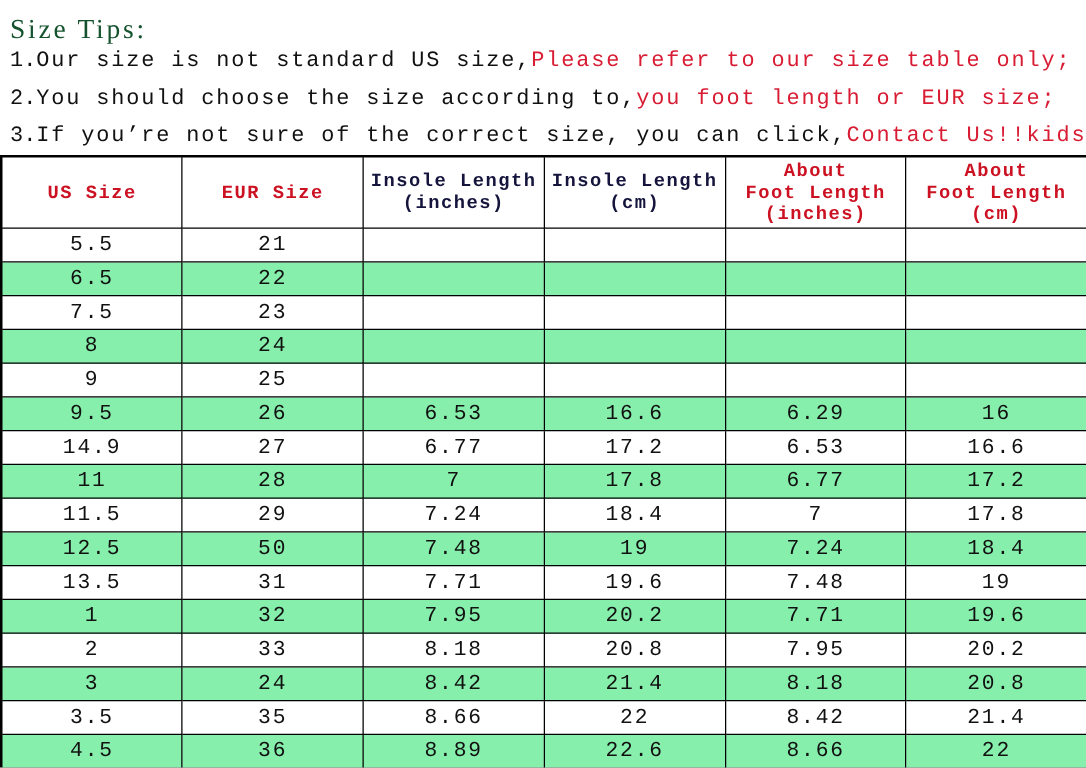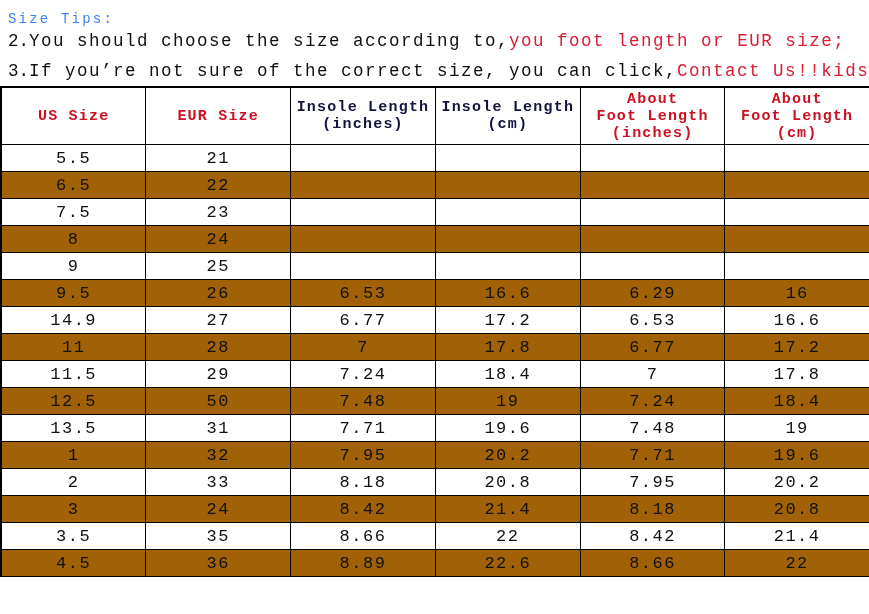--- a/index.html
+++ b/index.html
@@ -13,27 +13,27 @@
     overflow: hidden;
     font-family: "Liberation Serif", "DejaVu Serif", serif;
   }
 
   
   #tips {
     padding: 0;
     margin: 0;
   }
   .tips-title {
-    color: #3b82f6;
-    font-size: 14px;
+    color: #14532d;
+    font-size: 22px;
     letter-spacing: 2.2px;
     line-height: 1;
     padding: 12px 0 0 8px;
     white-space: nowrap;
-    font-family: Liberation Mono, monospace;
+    font-family: Liberation Serif, serif;
   }
   .tip-line {
     font-size: 17.5px;
     line-height: 30px;
     height: 30px;
     white-space: nowrap;
     padding-left: 8px;
     letter-spacing: 1.5px;
     color: #111111;
     font-family: "Liberation Mono", "DejaVu Sans Mono", monospace;
@@ -87,28 +87,31 @@
   tbody td {
     height: 26px;
     font-size: 17px;
     letter-spacing: 1.5px;
     color: #111111;
     background: #ffffff;
     font-family: "Liberation Serif", "DejaVu Serif", serif;
     font-weight: normal;
   }
   tbody tr.shaded td {
-    background: #a16207;
+    background: #86efac;
   }
 </style>
 </head>
 <body>
 
 <div id="tips">
   <div class="tips-title">Size Tips:</div>
+  <div class="tip-line">
+    <span class="tip-num">1.</span><span>Our size is not standard US size,</span><span class="tip-red">Please refer to our size table only;</span>
+  </div>
   <div class="tip-line">
     <span class="tip-num">2.</span><span>You should choose the size according to,</span><span class="tip-red">you foot length or EUR size;</span>
   </div>
   <div class="tip-line">
     <span class="tip-num">3.</span><span>If you’re not sure of the correct size, you can click,</span><span class="tip-red">Contact Us!!kids shoes</span>
   </div>
 </div>
 
 <table id="size-table">
   <colgroup>

